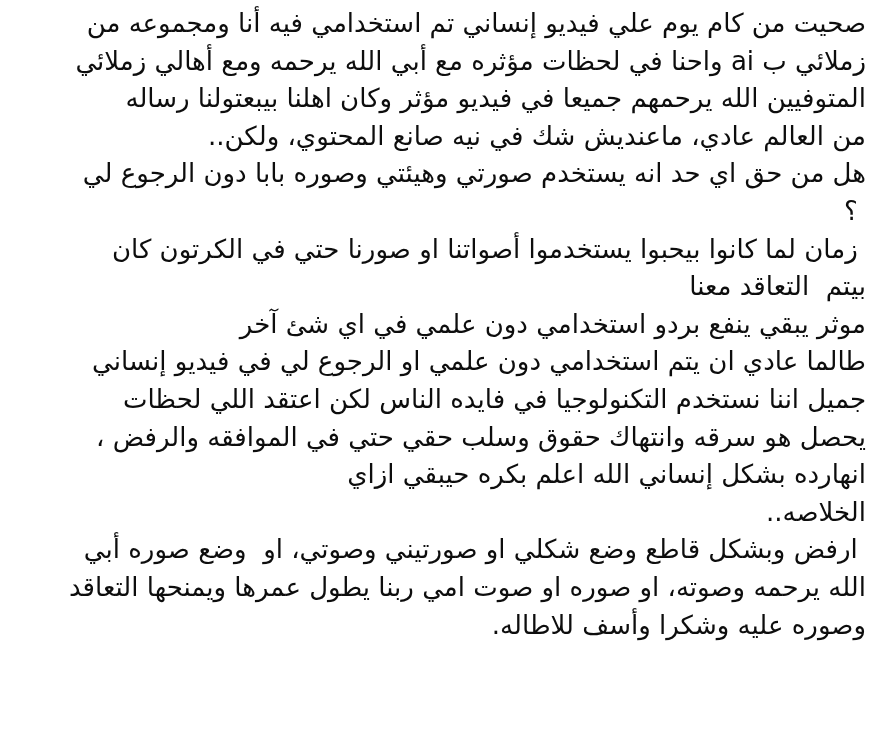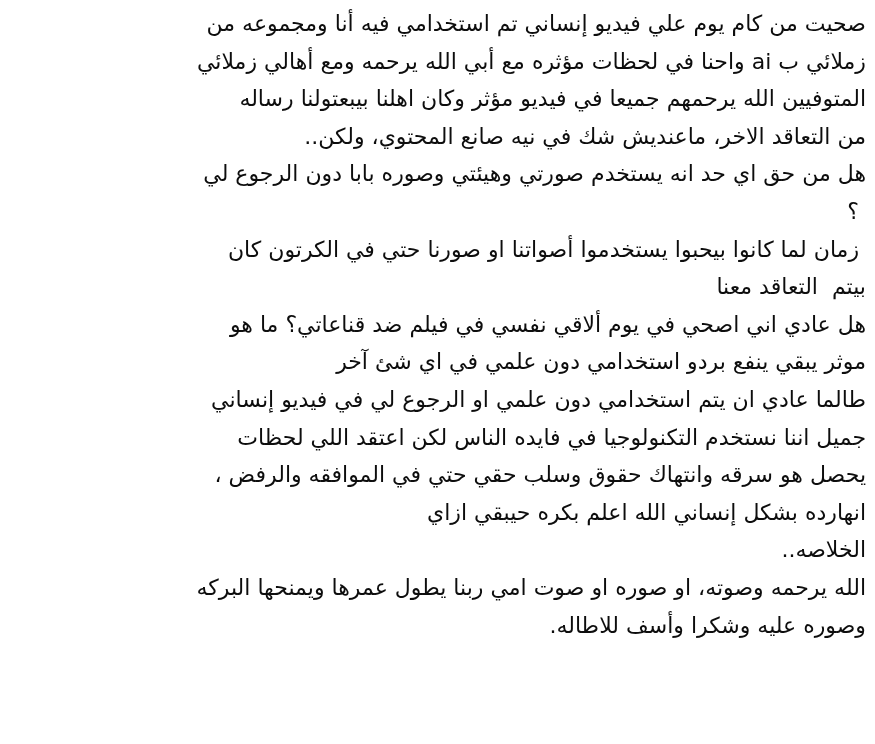--- a/index.html
+++ b/index.html
@@ -10,45 +10,45 @@
     width: 875px;
     height: 744px;
     background: #ffffff;
     overflow: hidden;
     font-family: "DejaVu Sans", sans-serif;
   }
   .post-text {
     direction: rtl;
     text-align: right;
     color: #0d0d0d;
-    font-size: 22px;
+    font-size: 26px;
     line-height: 37.6px;
     padding: 5px 9px 0 17px;
     letter-spacing: 0;
   }
   .line {
     white-space: pre;      
     overflow: visible;
     min-height: 37.6px;
   }
 </style>
 </head>
 <body>
 
 <div class="post-text">
   <div class="line">صحيت من كام يوم علي فيديو إنساني تم استخدامي فيه أنا ومجموعه من</div>
   <div class="line">زملائي ب ai واحنا في لحظات مؤثره مع أبي الله يرحمه ومع أهالي زملائي</div>
   <div class="line">المتوفيين الله يرحمهم جميعا في فيديو مؤثر وكان اهلنا بيبعتولنا رساله</div>
-  <div class="line">من التعاقد الاخر، ماعنديش شك في نيه صانع المحتوي، ولكن..</div>
+  <div class="line">من العالم عادي، ماعنديش شك في نيه صانع المحتوي، ولكن..</div>
   <div class="line">هل من حق اي حد انه يستخدم صورتي وهيئتي وصوره بابا دون الرجوع لي</div>
   <div class="line"> ؟</div>
   <div class="line"> زمان لما كانوا بيحبوا يستخدموا أصواتنا او صورنا حتي في الكرتون كان</div>
   <div class="line">بيتم  التعاقد معنا</div>
-  <div class="line">هل عادي اني اصحي في يوم ألاقي نفسي في فيلم ضد قناعاتي؟ ما هو</div>
   <div class="line">موثر يبقي ينفع بردو استخدامي دون علمي في اي شئ آخر</div>
   <div class="line">طالما عادي ان يتم استخدامي دون علمي او الرجوع لي في فيديو إنساني</div>
   <div class="line">جميل اننا نستخدم التكنولوجيا في فايده الناس لكن اعتقد اللي لحظات</div>
   <div class="line">يحصل هو سرقه وانتهاك حقوق وسلب حقي حتي في الموافقه والرفض ،</div>
   <div class="line">انهارده بشكل إنساني الله اعلم بكره حيبقي ازاي</div>
   <div class="line">الخلاصه..</div>
-  <div class="line">الله يرحمه وصوته، او صوره او صوت امي ربنا يطول عمرها ويمنحها البركه</div>
+  <div class="line"> ارفض وبشكل قاطع وضع شكلي او صورتيني وصوتي، او  وضع صوره أبي</div>
+  <div class="line">الله يرحمه وصوته، او صوره او صوت امي ربنا يطول عمرها ويمنحها التعاقد</div>
   <div class="line">وصوره عليه وشكرا وأسف للاطاله.</div>
 </div>
 
 </body></html>

